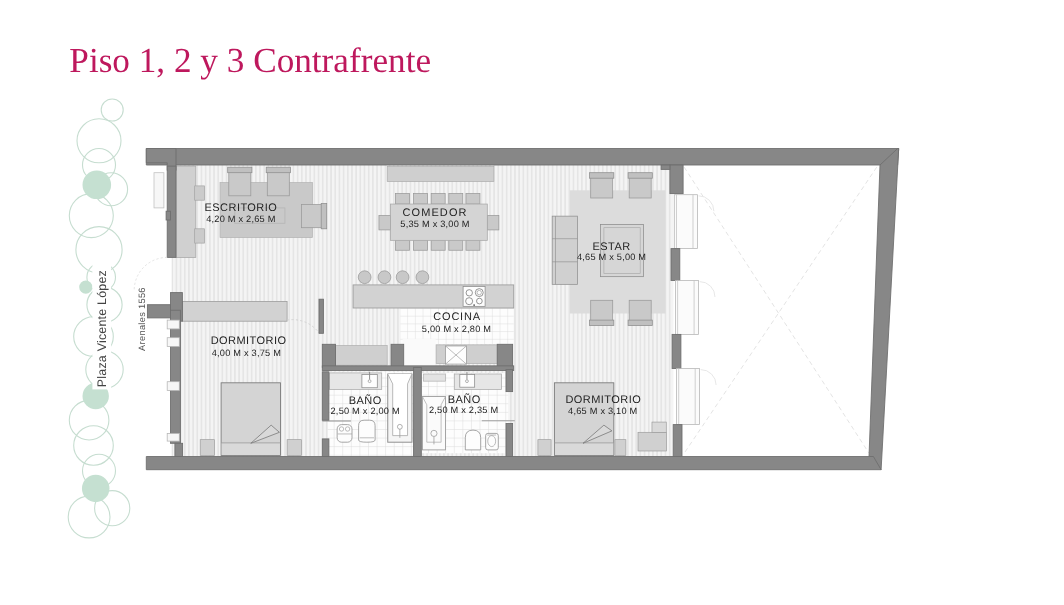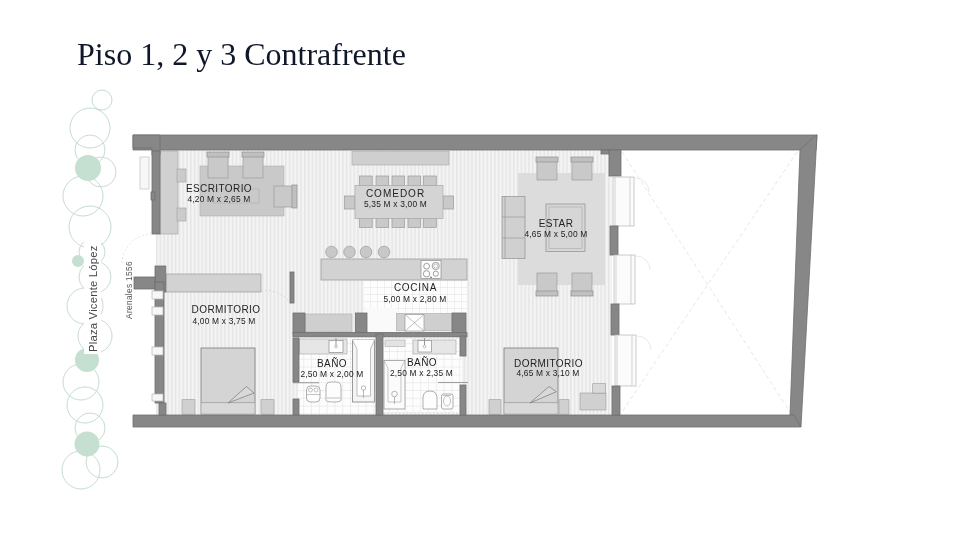--- a/index.html
+++ b/index.html
@@ -1,16 +1,16 @@
 <!DOCTYPE html>
 <html><head><meta charset="utf-8">
 <style>
 html,body{margin:0;padding:0;width:967px;height:550px;background:#ffffff;overflow:hidden;position:relative}
 body{font-family:"Liberation Sans",sans-serif;-webkit-font-smoothing:antialiased}
-#title{position:absolute;left:77px;top:36px;font-family:"Liberation Serif",serif;font-size:32px;color:#0f172a;letter-spacing:0px}
+#title{position:absolute;left:63px;top:36px;font-family:"Liberation Serif",serif;font-size:32px;color:#be185d;letter-spacing:0px}
 svg{position:absolute;left:0;top:0}
 .rn{font-size:10px;fill:#222222;letter-spacing:0.4px}
 .sz{font-size:8.4px;fill:#222222;letter-spacing:0.2px}
 .w{fill:#878787;stroke:#6e6e6e;stroke-width:0.8px}
 </style></head>
 <body>
 
 <div id="title">Piso 1, 2 y 3 Contrafrente</div>
 <svg width="967" height="550" viewBox="0 0 967 550">
 <defs>

